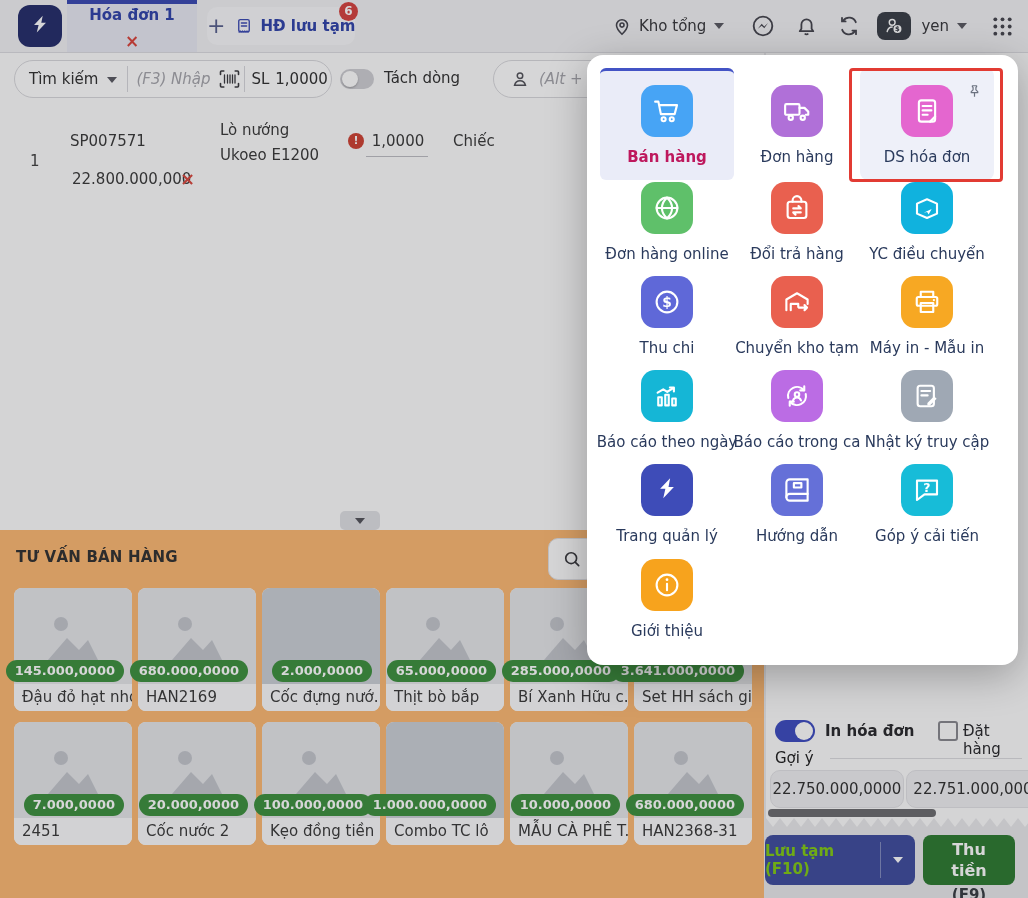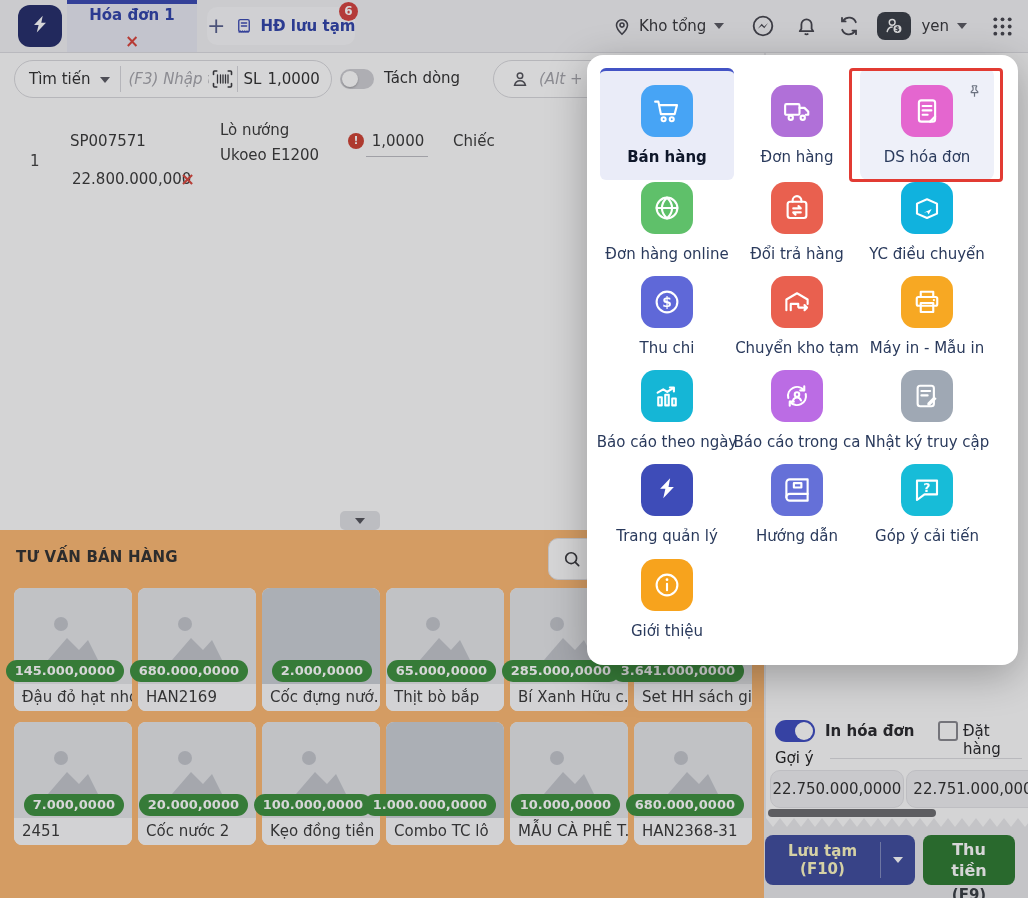--- a/index.html
+++ b/index.html
@@ -41,34 +41,34 @@
   .card .img.noimg{background:#ccd0d6;}
   .card .pill{position:absolute;right:8px;top:72px;height:22px;border-radius:11px;background:#3f9240;color:#fff;font-size:13px;font-weight:bold;line-height:22px;padding:0 9px;white-space:nowrap;}
   .card .nm{height:27px;line-height:27px;padding:0 8px;font-size:15px;color:#3c3c3c;white-space:nowrap;overflow:hidden;border-radius:0 0 8px 8px;background:#fbfbfc;}
   
   .right-panel{position:absolute;left:766px;top:52px;width:262px;height:766px;background:#fdfdfd;overflow:hidden;z-index:1;}
   .rp-lbl{font-size:15px;color:#2b2b2e;}
   .chk{position:absolute;width:16px;height:16px;border:2px solid #8a8a90;border-radius:3px;background:transparent;}
   .sug-pill{position:absolute;top:718px;width:134px;height:38px;background:#f0f0f2;border:1px solid #e2e2e6;border-radius:10px;box-sizing:border-box;font-size:15px;color:#333;display:flex;align-items:center;justify-content:center;white-space:nowrap;}
   .hthumb{position:absolute;left:2px;top:757px;width:168px;height:8px;border-radius:4px;background:#6e6e72;}
   .btn-save{position:absolute;left:765px;top:835px;width:150px;height:50px;background:#414f9f;border-radius:8px;display:flex;align-items:center;z-index:1;}
-  .btn-save .lbl{flex:1;text-align:center;color:#fef9c3;font-weight:bold;font-size:15px;}
+  .btn-save .lbl{flex:1;color:#84cc16;font-weight:bold;font-size:15px;}
   .btn-save .sep{width:1px;height:36px;background:rgba(255,255,255,.35);}
   .btn-save .dd{width:34px;display:flex;align-items:center;justify-content:center;}
   .btn-pay{position:absolute;left:923px;top:835px;width:92px;height:50px;background:#2f7c33;border-radius:8px;color:#fff;font-weight:bold;font-size:16px;line-height:21px;text-align:center;display:flex;align-items:center;justify-content:center;z-index:1;}
   .pay-hot{position:absolute;left:923px;top:886px;width:92px;text-align:center;font-weight:bold;font-size:15px;color:#3a3f45;z-index:1;}
   
   .dim{position:absolute;inset:0;background:rgba(10,12,18,.17);z-index:10;}
   .popup{position:absolute;left:587px;top:55px;width:431px;height:610px;background:#fff;border-radius:16px;box-shadow:0 10px 40px rgba(0,0,0,.28);z-index:20;}
   .menu-item{position:absolute;width:134px;height:112px;display:flex;flex-direction:column;align-items:center;box-sizing:border-box;}
   .menu-item .tile{margin-top:17px;width:52px;height:52px;border-radius:14px;display:flex;align-items:center;justify-content:center;}
   .menu-item .mi-label{margin-top:11px;font-size:15px;color:#2a3a5c;white-space:nowrap;}
   .menu-item.sel{background:#eaecf8;border-radius:6px;border-top:3px solid #4353c5;}
   .menu-item.sel .tile{margin-top:14px;}
-  .menu-item.sel .mi-label{font-weight:bold;color:#0f172a;}
+  .menu-item.sel .mi-label{font-weight:bold;color:#be185d;}
   .menu-item.hl{background:#eef0f9;border-radius:8px;}
   .pin{position:absolute;right:11px;top:15px;}
   .hlbox{position:absolute;left:262px;top:13px;width:154px;height:114px;border:3px solid #e23b33;border-radius:4px;box-sizing:border-box;z-index:5;}
 </style>
 </head>
 <body>
 
 <div class="root">
 
   <div class="topbar">
@@ -143,21 +143,21 @@
             <circle cx="12" cy="19.5" r="2"></circle>
             <circle cx="19.5" cy="19.5" r="2"></circle>
           </g>
         </svg>
       <span style="width:14px;"></span>
     </div>
   </div>
 
   <div class="left-panel">
     <div class="search-box">
-      <span style="margin-left:14px;font-size:15px;color:#333;">Tìm tiến</span>
+      <span style="margin-left:14px;font-size:15px;color:#333;">Tìm kiếm</span>
       <span class="caret" style="margin:2px 0 0 9px;"></span>
       <div class="vdiv" style="margin-left:10px;"></div>
       <span class="ph" style="margin-left:8px;max-width:80px;">(F3) Nhập tên h</span>
       <svg width="25" height="24" viewBox="0 0 24 24" style="margin-left:1px;flex:none;" fill="none" stroke="#3c3c40" stroke-width="1.6" stroke-linecap="round">
           <path d="M3 7.5V5a1 1 0 0 1 1-1h2.3M21 7.5V5a1 1 0 0 0-1-1h-2.3M3 16.5V19a1 1 0 0 0 1 1h2.3M21 16.5V19a1 1 0 0 1-1 1h-2.3"></path>
           <path d="M7 8v8M10 8v8M12.5 8v8M15 8v8M17.5 8v8" stroke-width="1.3"></path>
         </svg>
       <div class="vdiv" style="margin-left:2px;"></div>
       <span style="margin-left:6px;font-size:15px;color:#333;">SL</span>
       <span style="margin-left:6px;font-size:15px;color:#333;">1,0000</span>

